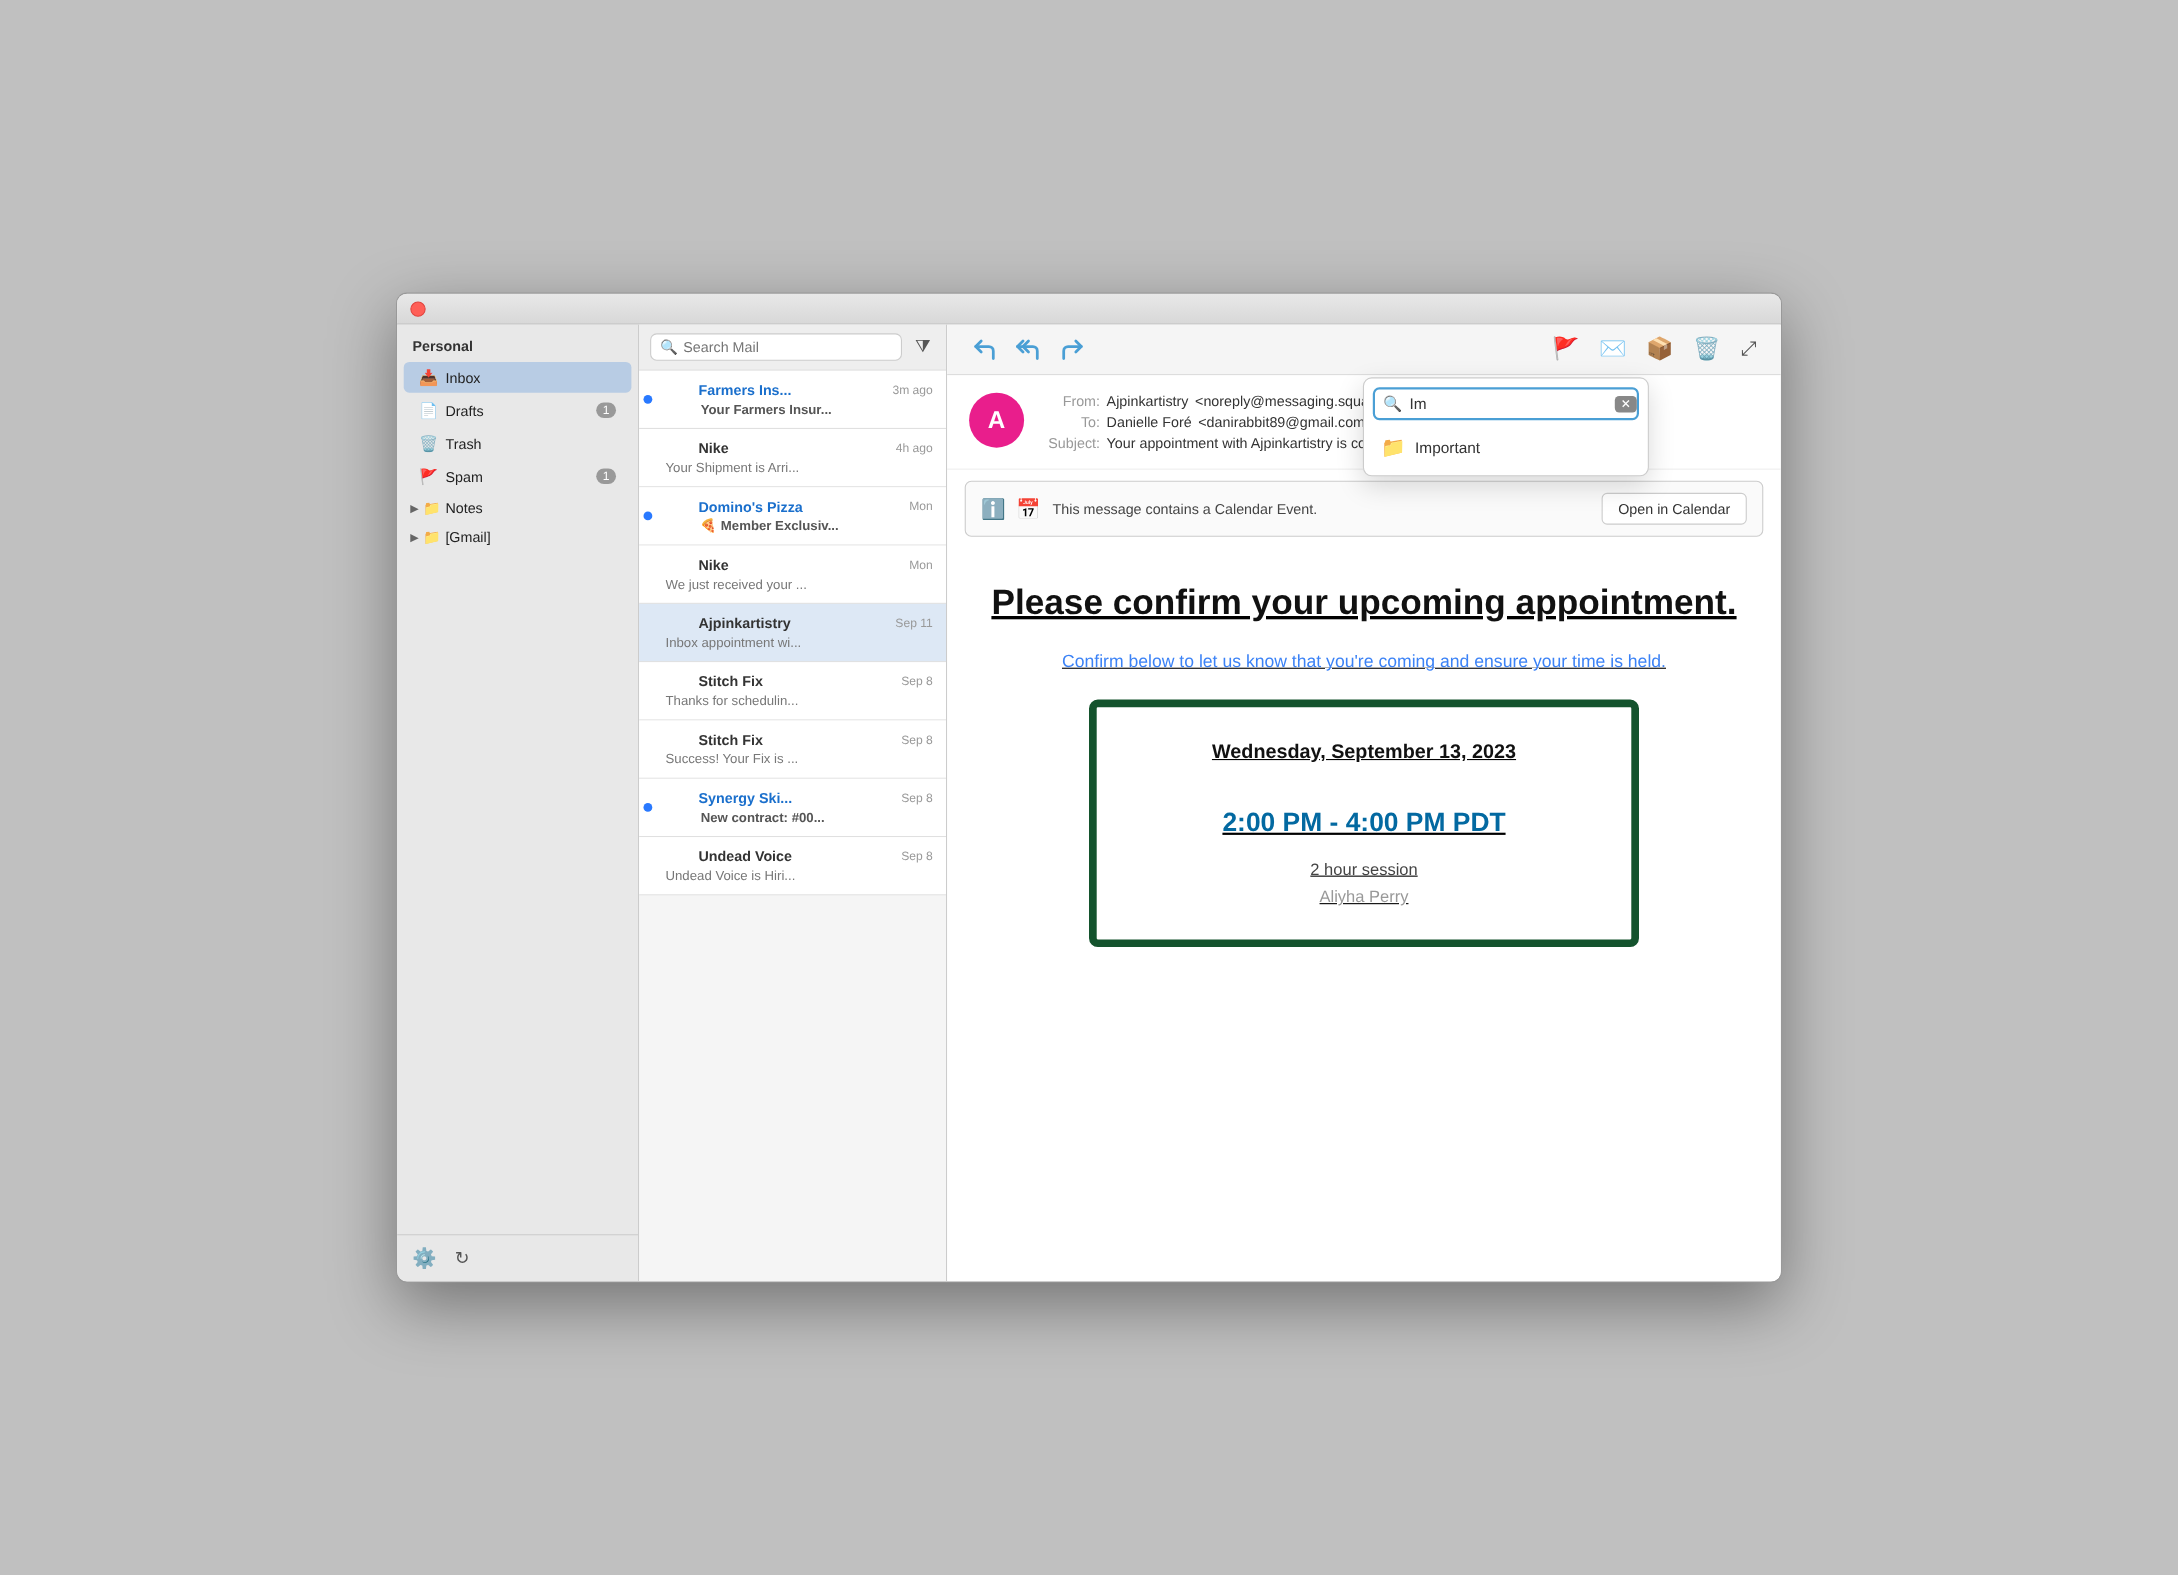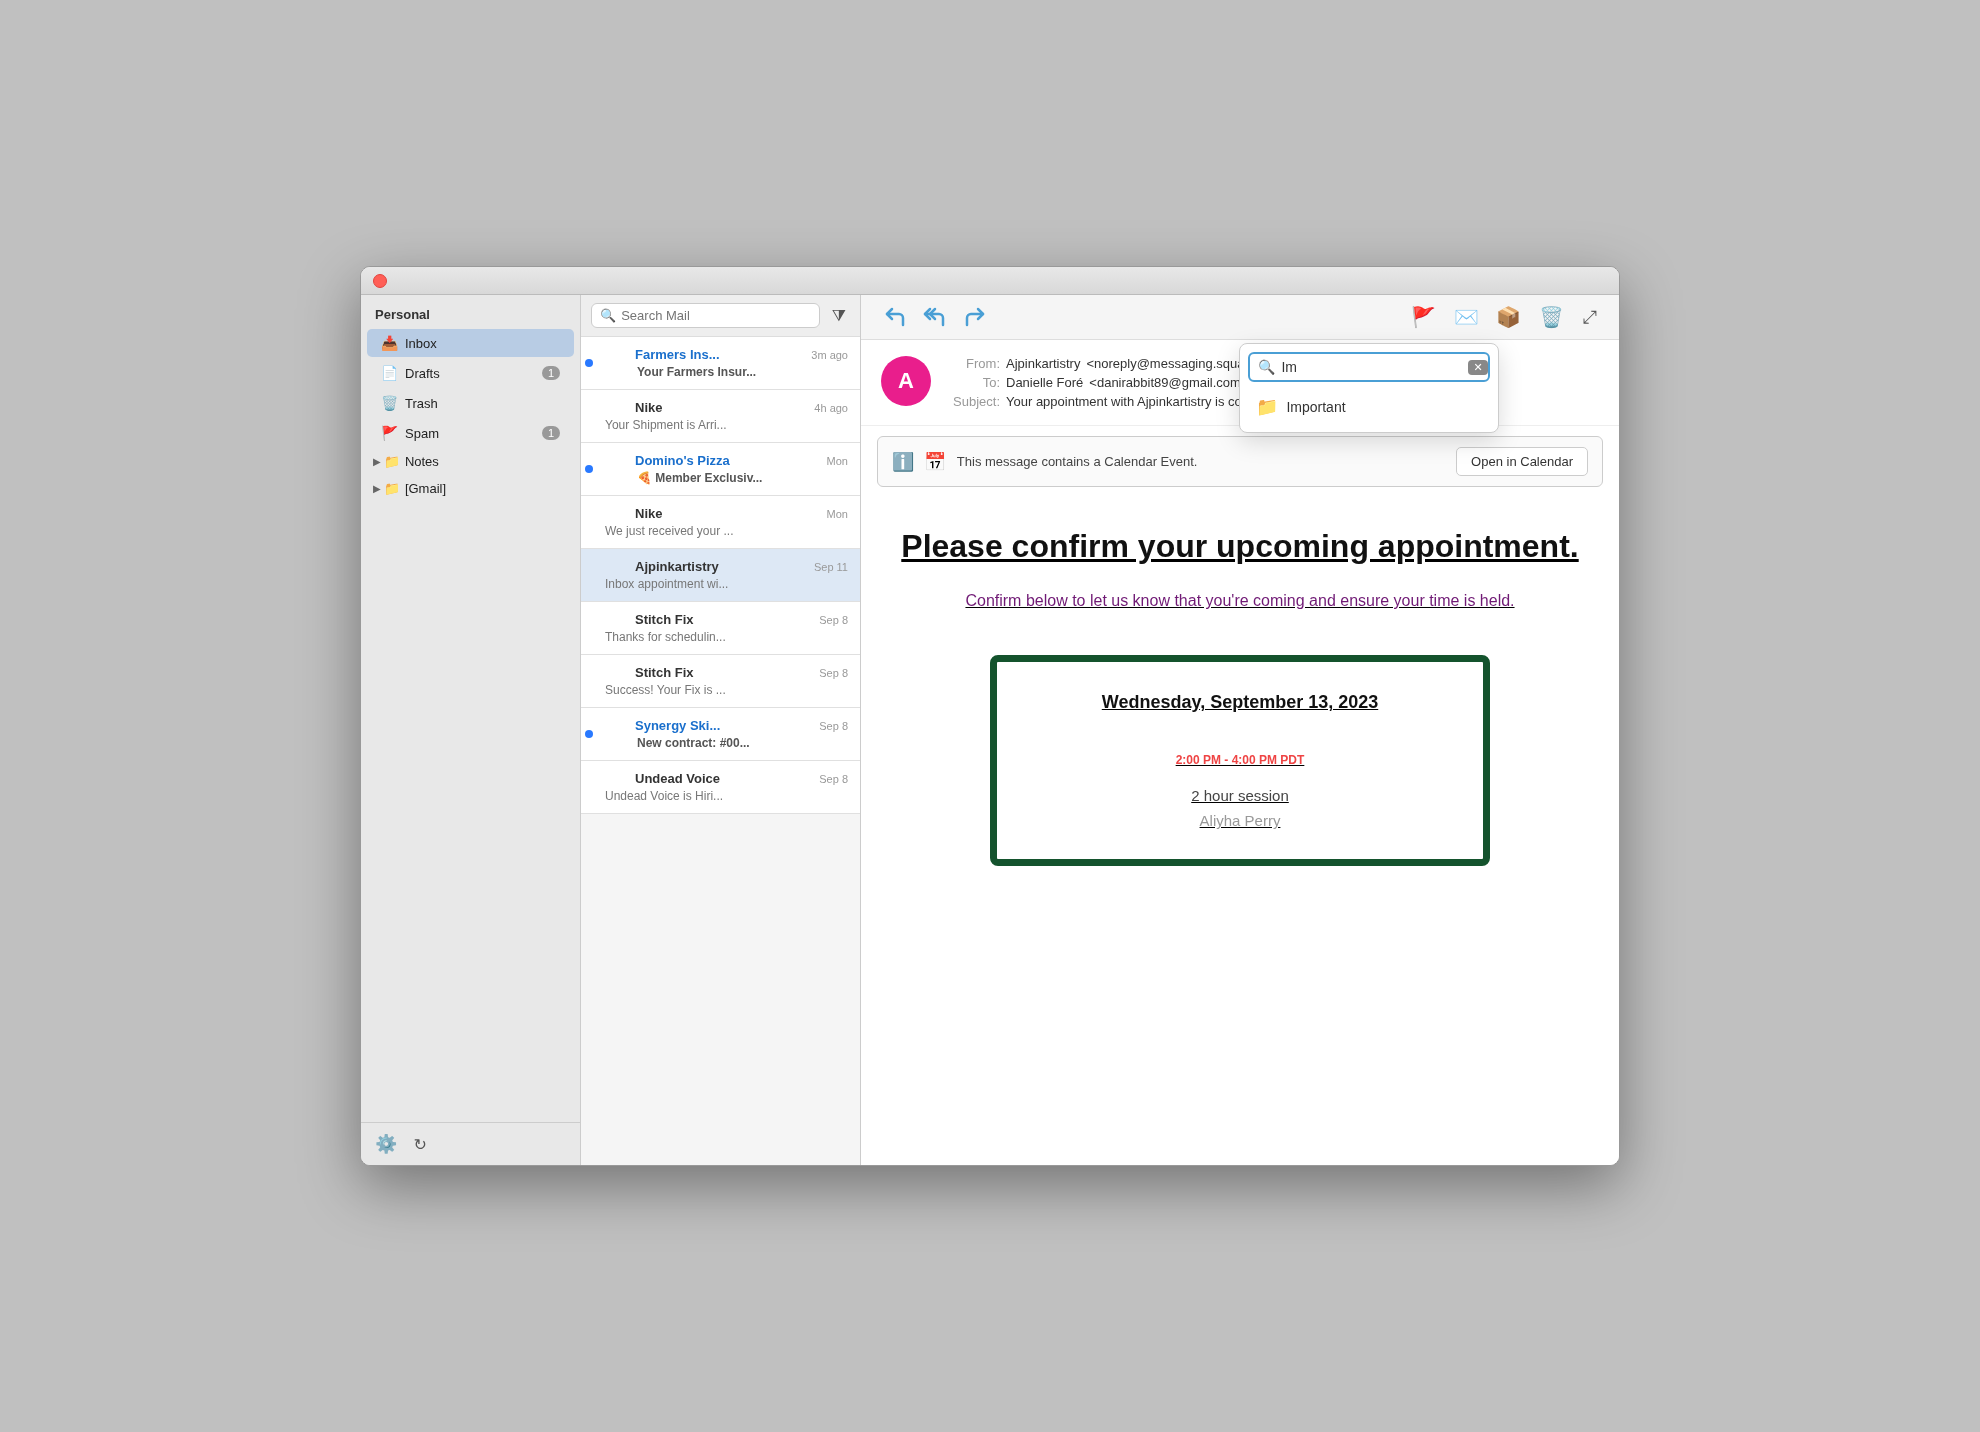--- a/index.html
+++ b/index.html
@@ -347,42 +347,42 @@
     }
     .email-body h1 {
       font-size: 32px;
       font-weight: 900;
       color: #111;
       margin-bottom: 24px;
       line-height: 1.2;
     }
     .email-body .confirm-text {
       font-size: 16px;
-      color: #701a75;
-      margin-bottom: 42px;
+      color: #3b82f6;
+      margin-bottom: 22px;
       line-height: 1.5;
     }
     .appointment-card {
       border: 7px solid #14532d;
       border-radius: 8px;
       padding: 30px 40px;
       max-width: 500px;
       margin: 0 auto;
       text-align: center;
     }
     .appointment-date {
       font-size: 18px;
       font-weight: 700;
       color: #111;
       margin-bottom: 8px;
     }
     .appointment-time {
-      font-size: 12px;
+      font-size: 24px;
       font-weight: 700;
-      color: #ef4444;
+      color: #0369a1;
       margin-bottom: 20px;
       margin-top: 40px;
     }
     .appointment-duration {
       font-size: 15px;
       color: #444;
       margin-bottom: 8px;
     }
     .appointment-name {
       font-size: 15px;

